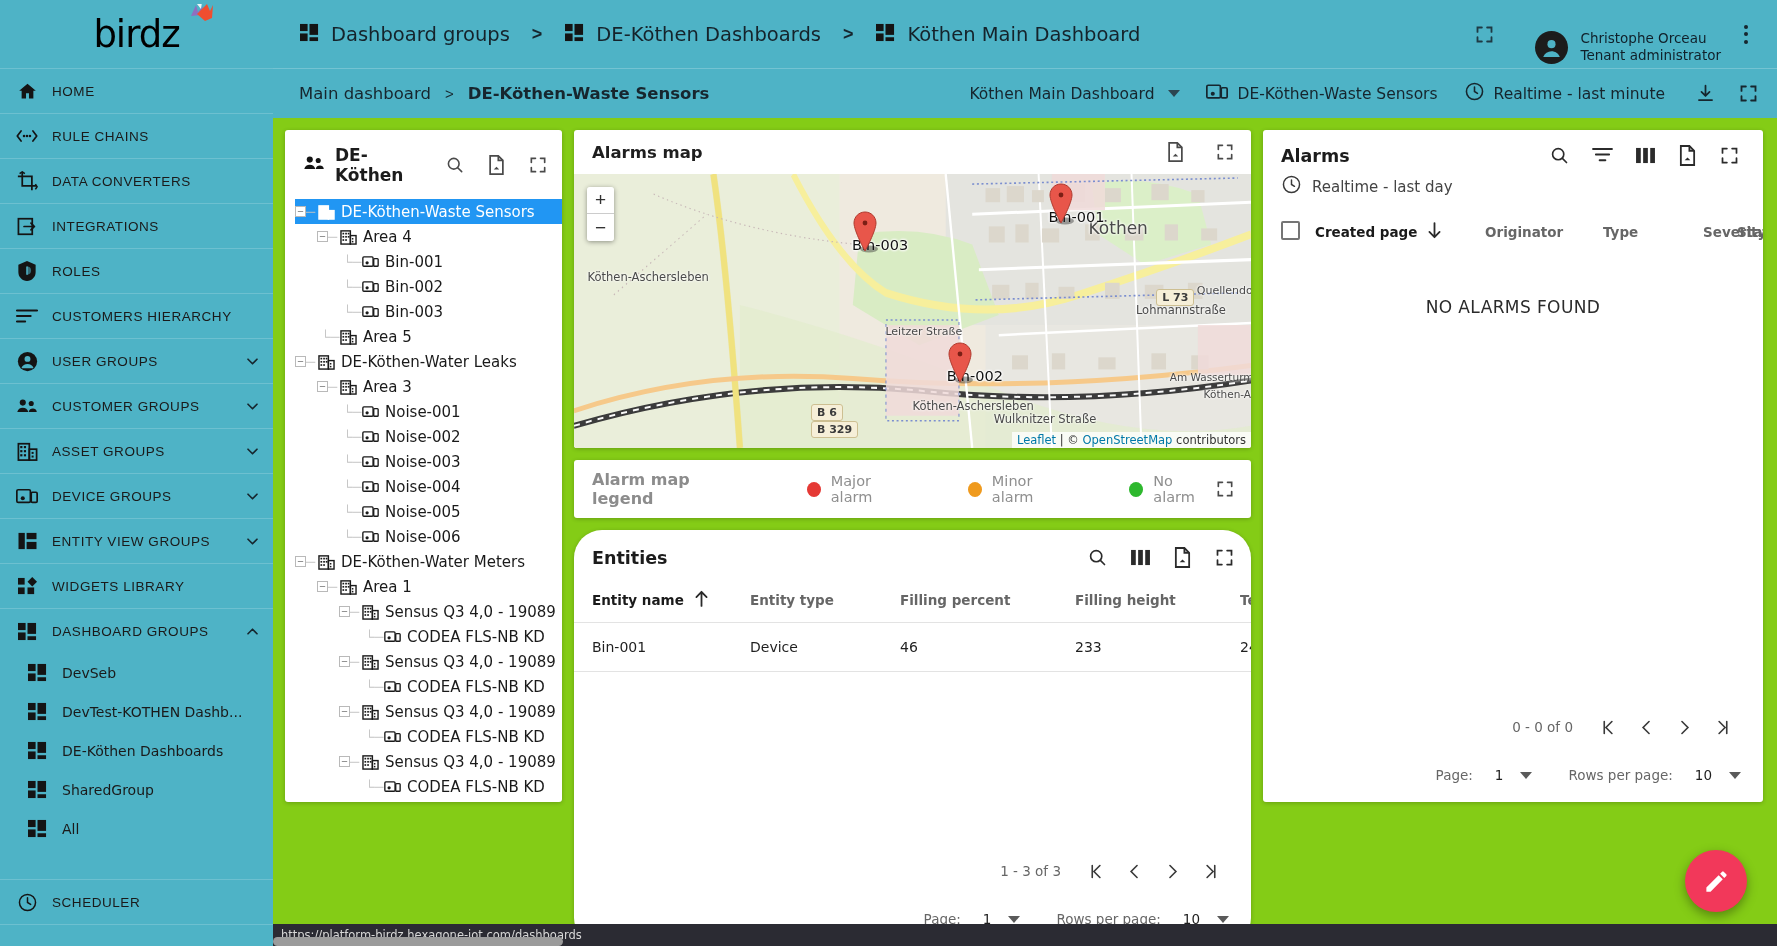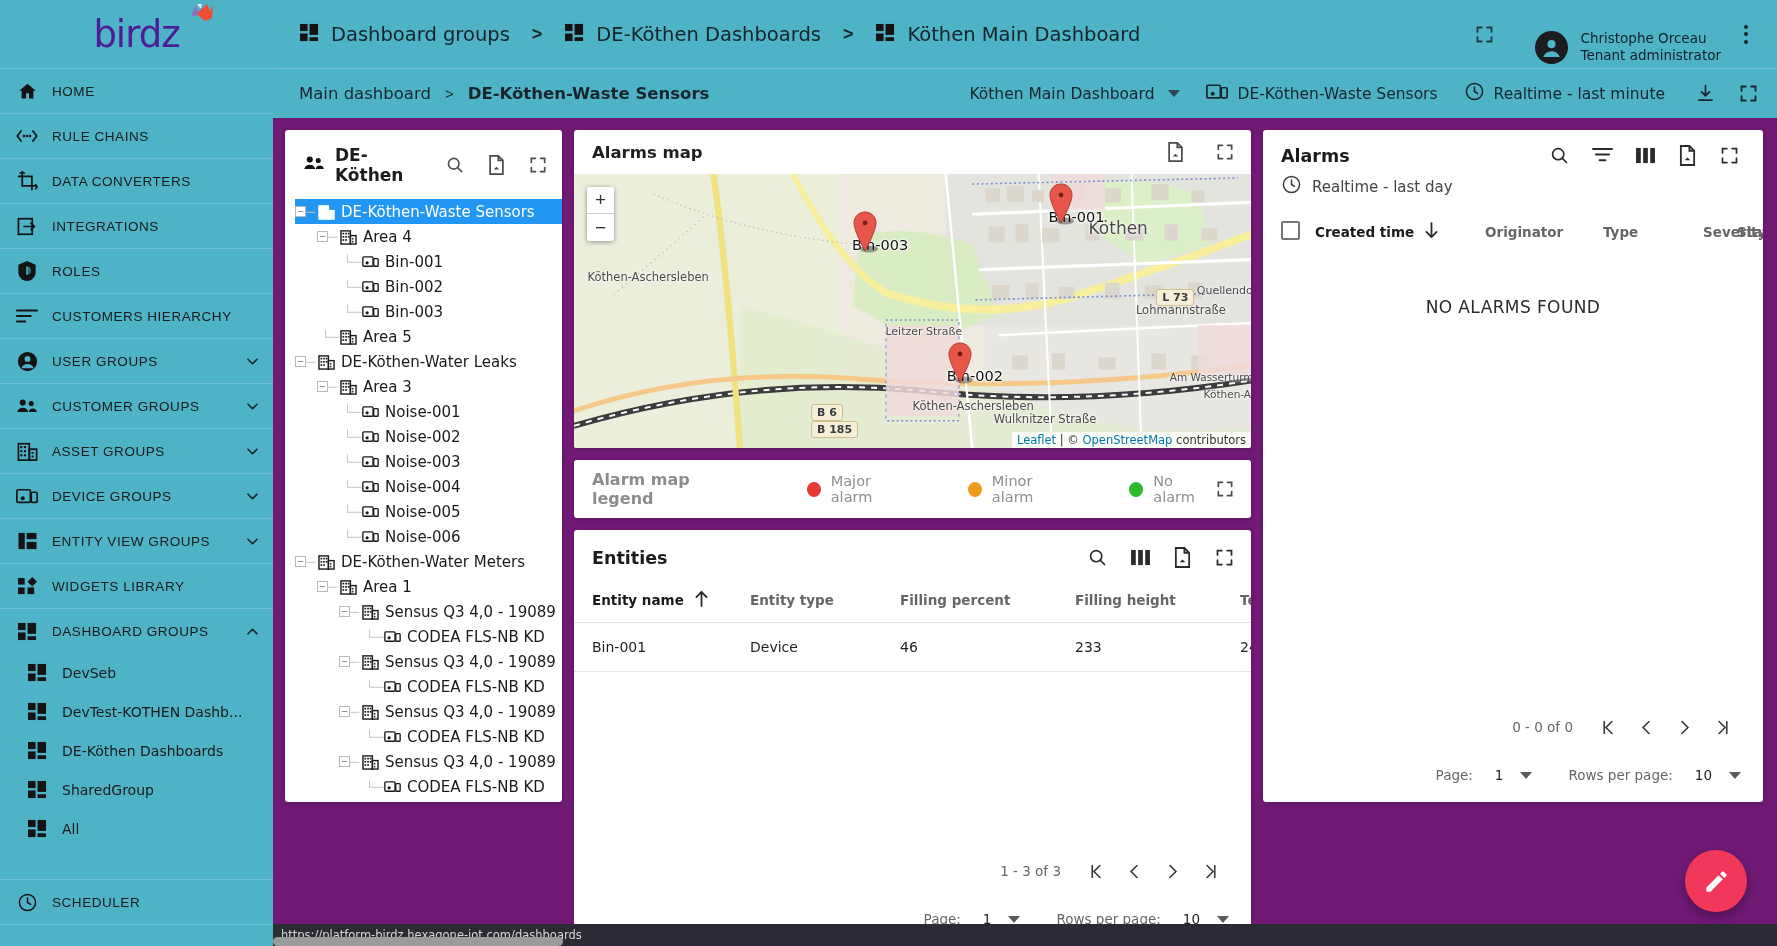--- a/index.html
+++ b/index.html
@@ -15,21 +15,21 @@
     width: 273px; min-width: 273px; height: 946px;
     background: #4eb3c6;
     display: flex; flex-direction: column;
     overflow: hidden; position: relative; z-index: 5;
   }
   .logo-wrap {
     height: 68px; display: flex; align-items: center; justify-content: center;
     position: relative;
   }
   .logo-text {
-    font-size: 37px; font-weight: 400; color: #4c1d95;
+    font-size: 37px; font-weight: 400; color: #000000;
     letter-spacing: -1px; font-family: "DejaVu Sans", sans-serif;
   }
   .logo-birds { position: absolute; right: 60px; top: 4px; width: 46px; height: 30px; }
   .nav-item {
     display: flex; align-items: center; gap: 14px;
     height: 45px; min-height: 45px; padding: 0 16px;
     border-top: 1px solid rgba(255,255,255,0.18);
     color: #1a1a1a; cursor: pointer; position: relative;
   }
   .nav-label {
@@ -78,21 +78,21 @@
   }
   .db-crumb { font-size: 16.5px; color: #17262e; font-family: "DejaVu Sans", sans-serif;}
   .db-crumb.bold { font-weight: bold; }
   .db-sep { margin: 0 14px; font-size: 15px; color: #17262e; }
   .sub-spacer { flex: 1; }
   .sub-ctl { display: flex; align-items: center; gap: 9px; margin-left: 26px; cursor: pointer; }
   .sub-ctl-txt { font-size: 15.5px; color: #16252d; font-family: "DejaVu Sans", sans-serif; white-space: nowrap;}
   .caret-dn { width: 0; height: 0; border-left: 6px solid transparent; border-right: 6px solid transparent; border-top: 7px solid #2c4550; margin-left: 5px;}
 
   .workspace {
-    flex: 1; background: #701a75; padding: 12px 14px 0 12px;
+    flex: 1; background: #84cc16; padding: 12px 14px 0 12px;
     display: flex; gap: 12px; min-height: 0; overflow: hidden;
   }
   .card { background: #fff; border-radius: 3px; box-shadow: 0 1px 4px rgba(0,0,0,0.22); }
 
   
   .tree-card { width: 277px; min-width: 277px; height: 672px; display: flex; flex-direction: column; overflow: hidden;}
   .tree-head { display: flex; align-items: center; padding: 15px 14px 10px 18px; gap: 10px;}
   .tree-title { font-size: 17px; font-weight: bold; color: #1c1c1c; font-family: "DejaVu Sans", sans-serif; flex: 1;}
   .tree-ic { cursor: pointer; opacity: .85; display:flex; }
   .tree-body { flex: 1; overflow: hidden; padding: 4px 0 10px 10px; position: relative; }
@@ -133,21 +133,21 @@
     font-size: 14.5px; color: #111; white-space: nowrap; font-family: "DejaVu Sans", sans-serif;
     text-shadow: 0 0 3px #fff, 0 0 3px #fff, 0 0 3px #fff, 0 0 2px #fff;
   }
 
   .legend-card { height: 58px; display: flex; align-items: center; padding: 0 16px 0 18px; gap: 0; }
   .legend-title { font-size: 16px; font-weight: bold; color: #8c8c8c; font-family: "DejaVu Sans", sans-serif;}
   .legend-item { display: flex; align-items: center; gap: 10px; margin-left: 56px; }
   .legend-dot { width: 15px; height: 15px; border-radius: 50%; }
   .legend-lbl { font-size: 14.5px; color: #8f8f8f; font-family: "DejaVu Sans", sans-serif;}
 
-  .ent-card { flex: 1; display: flex; flex-direction: column; overflow: hidden; min-height: 0;}
+  .ent-card { flex: 1; display: flex; flex-direction: column; overflow: hidden; min-height: 0; border-radius: 28px;}
   .ent-head { display: flex; align-items: center; padding: 17px 16px 12px 18px; gap: 0;}
   .ent-title { font-size: 17.5px; font-weight: bold; color: #1c1c1c; flex: 1; font-family: "DejaVu Sans", sans-serif;}
   .ent-ico { margin-left: 22px; cursor: pointer; display:flex; }
   table.grid { width: 100%; border-collapse: collapse; table-layout: fixed; }
   table.grid th {
     text-align: left; font-size: 13.5px; font-weight: bold; color: #666;
     padding: 10px 8px 12px 8px; font-family: "DejaVu Sans", sans-serif; white-space: nowrap;
   }
   table.grid th:first-child { padding-left: 18px; }
   table.grid td {
@@ -1078,21 +1078,21 @@
                 <div style="position: absolute; left: 62%; top: 87%; font-size: 11.5px; color: rgb(74, 74, 74); font-family: &quot;DejaVu Sans&quot;, sans-serif; white-space: nowrap; text-shadow: rgb(255, 255, 255) 0px 0px 3px, rgb(255, 255, 255) 0px 0px 3px;">Wulknitzer Straße</div>
                 <div style="position: absolute; left: 83%; top: 47%; font-size: 11.5px; color: rgb(74, 74, 74); font-family: &quot;DejaVu Sans&quot;, sans-serif; white-space: nowrap; text-shadow: rgb(255, 255, 255) 0px 0px 3px, rgb(255, 255, 255) 0px 0px 3px;">Lohmannstraße</div>
                 <div style="position: absolute; left: 46%; top: 55%; font-size: 11px; color: rgb(74, 74, 74); font-family: &quot;DejaVu Sans&quot;, sans-serif; white-space: nowrap; text-shadow: rgb(255, 255, 255) 0px 0px 3px, rgb(255, 255, 255) 0px 0px 3px;">Leitzer Straße</div>
                 <div style="position: absolute; left: 92%; top: 40%; font-size: 11px; color: rgb(74, 74, 74); font-family: &quot;DejaVu Sans&quot;, sans-serif; white-space: nowrap; text-shadow: rgb(255, 255, 255) 0px 0px 3px, rgb(255, 255, 255) 0px 0px 3px;">Quellendorfer Str</div>
                 <div style="position: absolute; left: 88%; top: 72%; font-size: 10.5px; color: rgb(74, 74, 74); font-family: &quot;DejaVu Sans&quot;, sans-serif; white-space: nowrap; text-shadow: rgb(255, 255, 255) 0px 0px 3px, rgb(255, 255, 255) 0px 0px 3px;">Am Wasserturm</div>
                 <div style="position: absolute; left: 93%; top: 78%; font-size: 10.5px; color: rgb(74, 74, 74); font-family: &quot;DejaVu Sans&quot;, sans-serif; white-space: nowrap; text-shadow: rgb(255, 255, 255) 0px 0px 3px, rgb(255, 255, 255) 0px 0px 3px;">Köthen-Aschersleben</div>
               </div>
             <div id="map-shields">
                 <div style="position: absolute; left: 86%; top: 42%; font-size: 11px; font-weight: bold; color: rgb(59, 59, 59); background: rgb(246, 239, 216); border: 1px solid rgb(205, 191, 146); border-radius: 3px; padding: 1px 5px; font-family: &quot;DejaVu Sans&quot;, sans-serif; white-space: nowrap;">L 73</div>
                 <div style="position: absolute; left: 35%; top: 84%; font-size: 11px; font-weight: bold; color: rgb(59, 59, 59); background: rgb(246, 239, 216); border: 1px solid rgb(205, 191, 146); border-radius: 3px; padding: 1px 5px; font-family: &quot;DejaVu Sans&quot;, sans-serif; white-space: nowrap;">B 6</div>
-                <div style="position: absolute; left: 35%; top: 90%; font-size: 11px; font-weight: bold; color: rgb(59, 59, 59); background: rgb(246, 239, 216); border: 1px solid rgb(205, 191, 146); border-radius: 3px; padding: 1px 5px; font-family: &quot;DejaVu Sans&quot;, sans-serif; white-space: nowrap;">B 185</div>
+                <div style="position: absolute; left: 35%; top: 90%; font-size: 11px; font-weight: bold; color: rgb(59, 59, 59); background: rgb(246, 239, 216); border: 1px solid rgb(205, 191, 146); border-radius: 3px; padding: 1px 5px; font-family: &quot;DejaVu Sans&quot;, sans-serif; white-space: nowrap;">B 329</div>
               </div>
             <div id="map-pins">
                 <div class="pin" style="left: 72%; top: 18%;">
                   <div class="pin-lbl">Bin-001</div>
                   <svg width="30" height="42" viewBox="0 0 30 42" style="display:block;transform:translate(-15px,-40px)">
                     <ellipse cx="19" cy="38" rx="9" ry="3.4" fill="rgba(0,0,0,.35)"></ellipse>
                     <path d="M15 1C8.9 1 4 5.9 4 12c0 8 11 28 11 28s11-20 11-28c0-6.1-4.9-11-11-11z" fill="#e8564a" stroke="#b03a2e" stroke-width="1"></path>
                     <circle cx="15" cy="12" r="2.4" fill="#7b1f15"></circle>
                   </svg>
                 </div>
@@ -1277,21 +1277,21 @@
                   <circle cx="12" cy="12" r="9.2" fill="none" stroke="#3a3a3a" stroke-width="1.7"></circle>
                   <path d="M12 6.8V12l3.4 2.1" stroke="#3a3a3a" stroke-width="1.7" fill="none" stroke-linecap="round"></path>
                 </svg>
             </span>
             <span class="al-sub-txt">Realtime - last day</span>
           </div>
           <table class="grid" style="margin-top:6px">
             <thead>
                 <tr id="al-head-row">
                   <th style="width: 44px;"><span class="al-cb" style="display:inline-block"></span></th>
-                  <th style="width: 170px;"><span style="color:#1a1a1a">Created time</span><span class="sort-arrow"><svg width="15" height="17" viewBox="0 0 14 16">
+                  <th style="width: 170px;"><span style="color:#1a1a1a">Created page</span><span class="sort-arrow"><svg width="15" height="17" viewBox="0 0 14 16">
                         <path d="M7 1v13M2.2 9.4L7 14.3l4.8-4.9" stroke="#2b2b2b" stroke-width="1.7" fill="none" stroke-linecap="round" stroke-linejoin="round"></path>
                       </svg></span></th>
                   <th style="width: 118px;"><span style="">Originator</span></th>
                   <th style="width: 100px;"><span style="">Type</span></th>
                   <th style="width: auto;"><span style="">Severity</span></th>
                   <th><span style="">Stat</span></th>
                 </tr>
               </thead>
           </table>
           <div class="noalarm">NO ALARMS FOUND</div>

